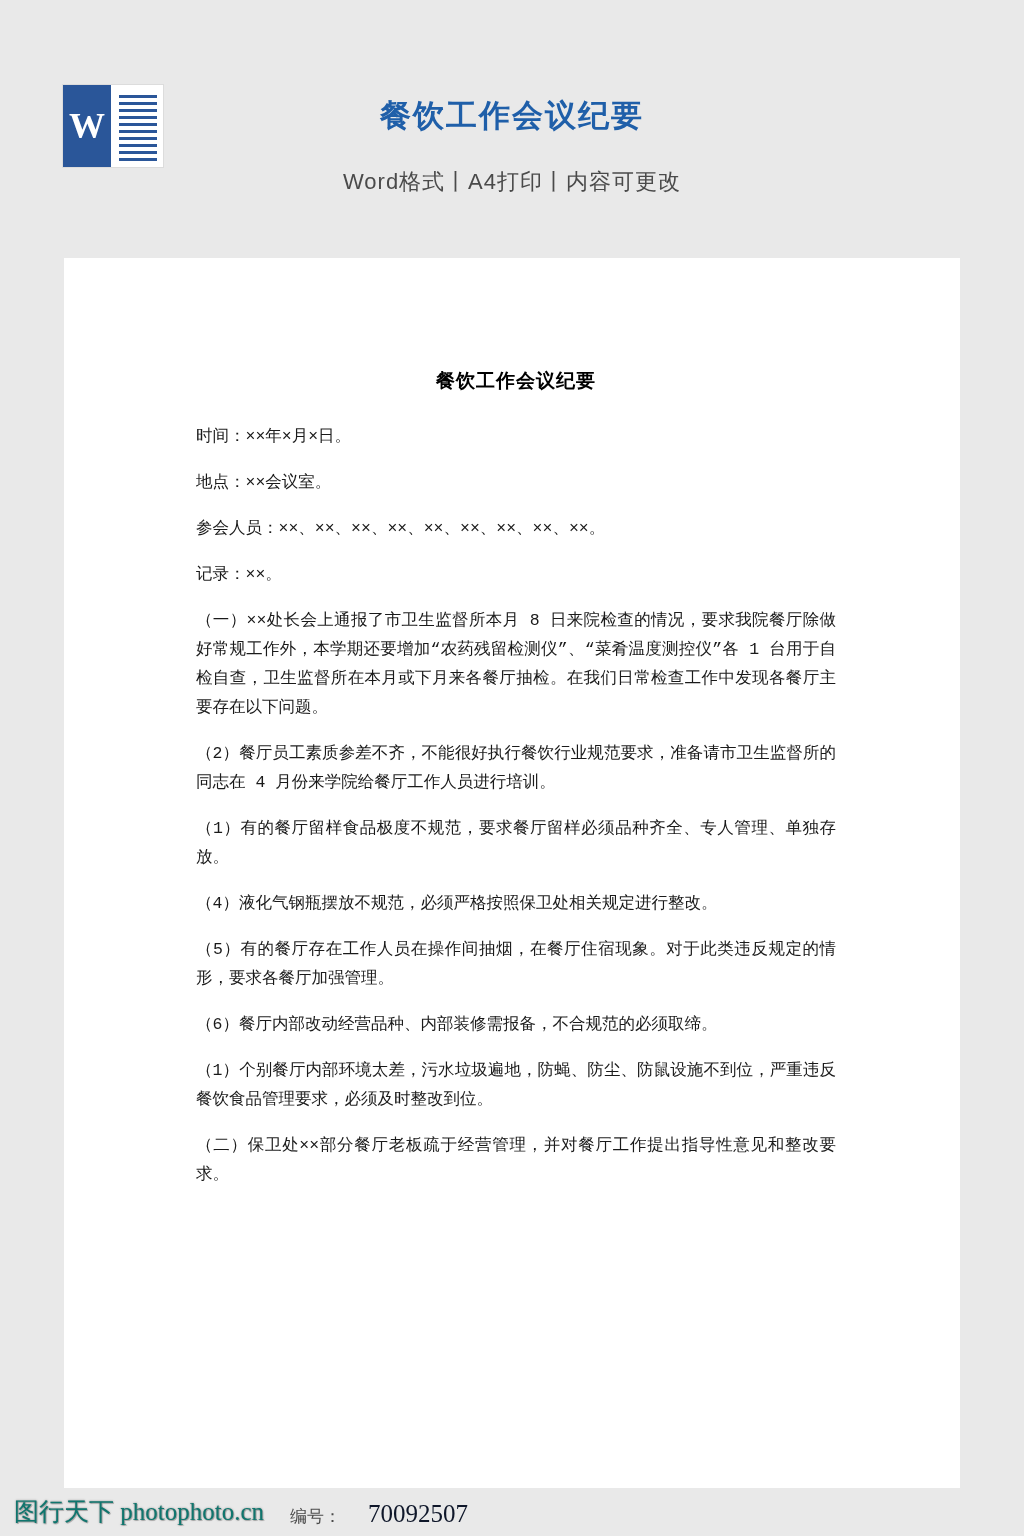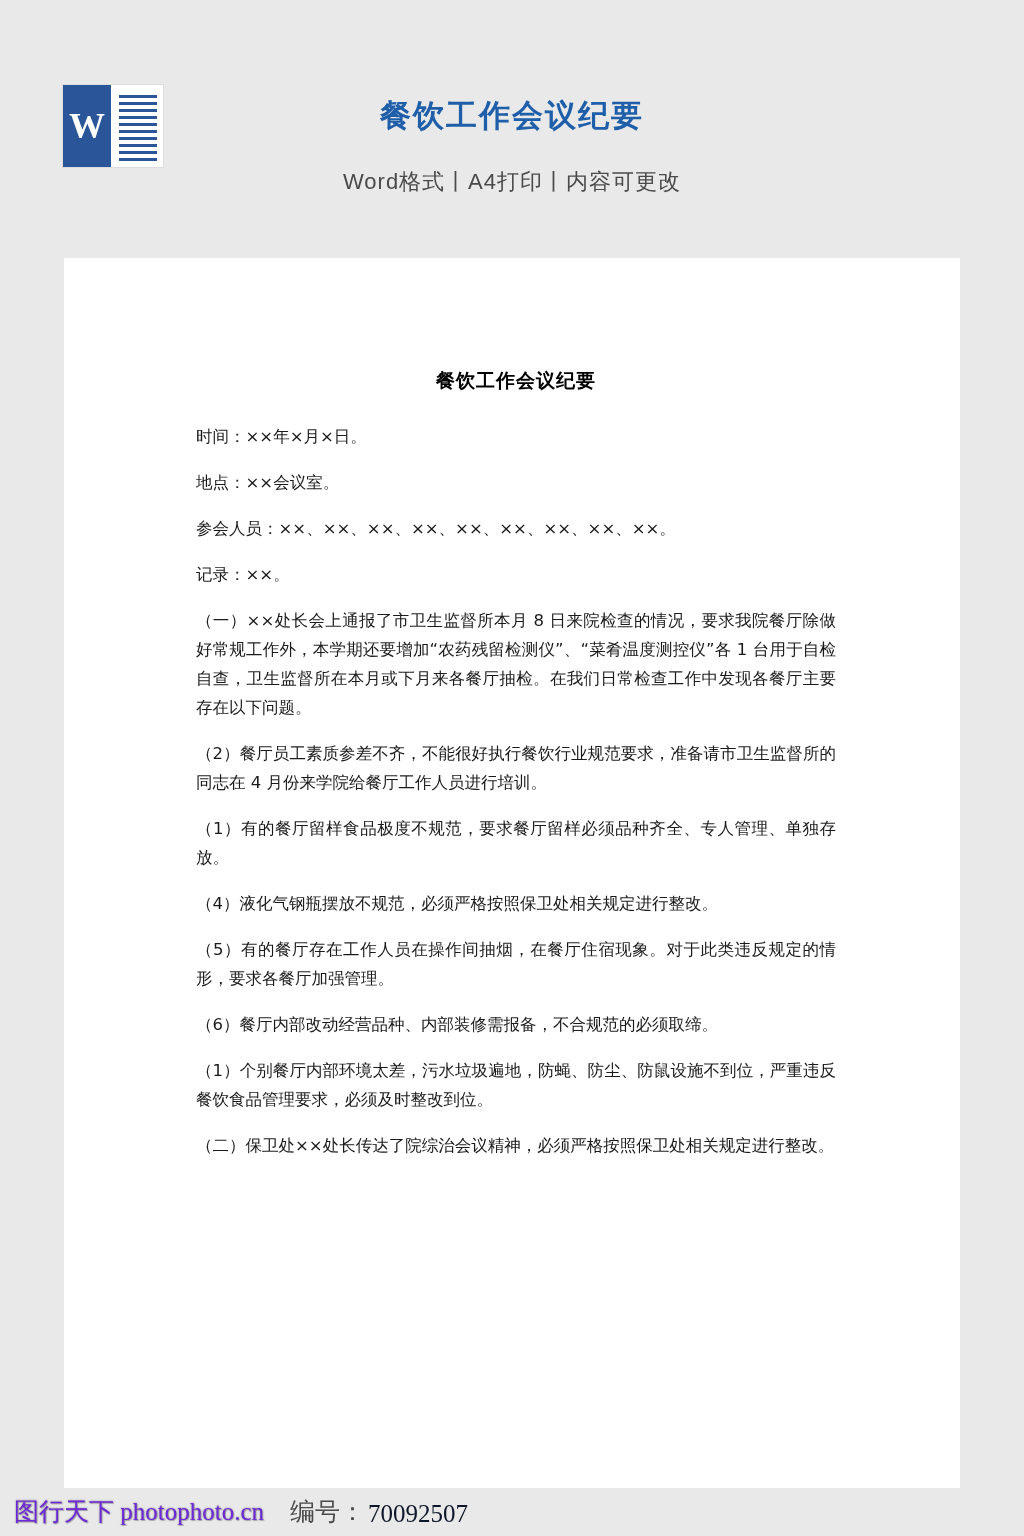--- a/index.html
+++ b/index.html
@@ -112,20 +112,21 @@
     letter-spacing: 1px;
     margin-bottom: 28px;
     color: #000000;
   }
   .doc p {
     margin: 0 0 17px 0;
     font-size: 16.5px;
     line-height: 29px;
     text-align: justify;
     color: #1a1a1a;
+    font-family: Liberation Mono, monospace;
   }
   .doc p.meta {
     text-indent: 0;
   }
   .doc p.body {
     text-indent: 0;
   }
 
   
   .footer {
@@ -133,30 +134,30 @@
     left: 0;
     bottom: 0;
     width: 1024px;
     height: 48px;
   }
   .footer-text {
     position: absolute;
     left: 14px;
     bottom: 8px;
     font-size: 25px;
-    color: #6d28d9;
+    color: #0f766e;
     text-shadow: 0 0 2px rgba(120,120,120,.9), 1px 1px 0 rgba(150,150,150,.6);
     font-family: "Liberation Serif", serif;
     white-space: nowrap;
   }
   .footer-code {
     position: absolute;
     left: 290px;
     bottom: 8px;
-    font-size: 25px;
+    font-size: 17px;
     color: #4a4a4a;
     font-family: "Liberation Serif", serif;
     white-space: nowrap;
   }
   .footer-num {
     position: absolute;
     left: 368px;
     bottom: 8px;
     font-size: 25px;
     color: #0f172a;
@@ -203,21 +204,21 @@
     <p class="meta">参会人员：××、××、××、××、××、××、××、××、××。</p>
     <p class="meta">记录：××。</p>
 
     <p class="body">（一）××处长会上通报了市卫生监督所本月 8 日来院检查的情况，要求我院餐厅除做好常规工作外，本学期还要增加“农药残留检测仪”、“菜肴温度测控仪”各 1 台用于自检自查，卫生监督所在本月或下月来各餐厅抽检。在我们日常检查工作中发现各餐厅主要存在以下问题。</p>
     <p class="body">（2）餐厅员工素质参差不齐，不能很好执行餐饮行业规范要求，准备请市卫生监督所的同志在 4 月份来学院给餐厅工作人员进行培训。</p>
     <p class="body">（1）有的餐厅留样食品极度不规范，要求餐厅留样必须品种齐全、专人管理、单独存放。</p>
     <p class="body">（4）液化气钢瓶摆放不规范，必须严格按照保卫处相关规定进行整改。</p>
     <p class="body">（5）有的餐厅存在工作人员在操作间抽烟，在餐厅住宿现象。对于此类违反规定的情形，要求各餐厅加强管理。</p>
     <p class="body">（6）餐厅内部改动经营品种、内部装修需报备，不合规范的必须取缔。</p>
     <p class="body">（1）个别餐厅内部环境太差，污水垃圾遍地，防蝇、防尘、防鼠设施不到位，严重违反餐饮食品管理要求，必须及时整改到位。</p>
-    <p class="body">（二）保卫处××处长传达了院综治会议精神，必须严格按照保卫处相关规定进行整改。</p>
+    <p class="body">（二）保卫处××部分餐厅老板疏于经营管理，并对餐厅工作提出指导性意见和整改要求。</p>
 
   </div>
 </div>
 
 <div class="footer">
   <div class="footer-text">图行天下 photophoto.cn</div>
   <div class="footer-code">编号：</div>
   <div class="footer-num">70092507</div>
 </div>
 

